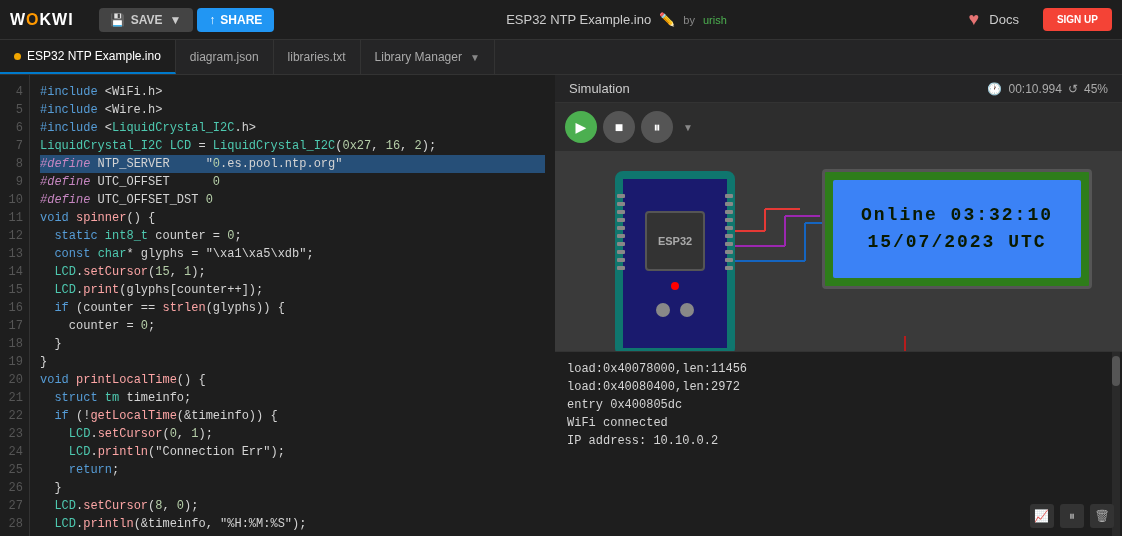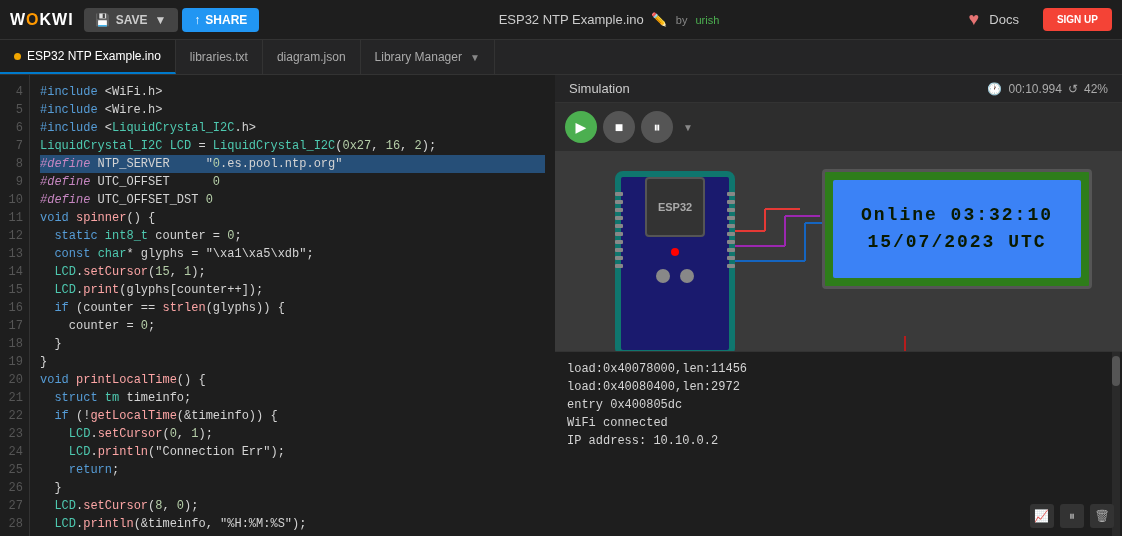--- a/index.html
+++ b/index.html
@@ -3,21 +3,21 @@
   <meta charset="utf-8">
   <style>
     * { box-sizing: border-box; margin: 0; padding: 0; }
     body { font-family: 'Segoe UI', Arial, sans-serif; background: #1a1a1a; color: #fff; width: 1122px; height: 536px; overflow: hidden; }
 
     
     #topbar {
       display: flex; align-items: center; background: #1e1e1e; height: 40px; padding: 0 10px;
       border-bottom: 1px solid #333;
     }
-    #logo { color: #fff; font-weight: 900; font-size: 16px; letter-spacing: 1px; margin-right: 10px; }
+    #logo { color: #fff; font-weight: 900; font-size: 16px; letter-spacing: 1px; margin-right: 25px; }
     #logo span { color: #f90; }
     .topbar-btn {
       display: flex; align-items: center; gap: 5px; padding: 5px 12px; border-radius: 4px;
       font-size: 12px; cursor: pointer; border: none; font-weight: bold;
     }
     #save-btn { background: #444; color: #ccc; margin-right: 4px; }
     #share-btn { background: #2196f3; color: #fff; margin-right: auto; }
     #file-title { color: #ccc; font-size: 13px; display: flex; align-items: center; gap: 8px; }
     #edit-icon { color: #888; cursor: pointer; }
     #heart-btn { background: none; border: none; color: #e57373; font-size: 18px; cursor: pointer; margin: 0 10px; }
@@ -80,22 +80,22 @@
     #pause-btn { background: #555; color: #fff; }
     #sim-canvas {
       flex: 1; position: relative; display: flex; align-items: center; justify-content: center;
       background: #3a3a3a; overflow: hidden;
     }
 
     
     .esp32-board {
       width: 120px; height: 185px; background: #1a1a6e; border-radius: 8px;
       position: absolute; left: 60px; top: 20px;
-      border: 6px solid #0f766e;
-      display: flex; flex-direction: column; align-items: center; justify-content: flex-start;
+      border: 8px solid #0f766e;
+      display: flex; flex-direction: column; align-items: center; justify-content: center;
     }
     .esp32-chip {
       width: 60px; height: 60px; background: #333; border: 2px solid #555; border-radius: 4px;
       display: flex; align-items: center; justify-content: center; color: #aaa; font-size: 11px; font-weight: bold;
     }
     .pin { width: 8px; height: 4px; background: #888; border-radius: 1px; }
     .esp32-led { width: 8px; height: 8px; border-radius: 50%; background: #f00; margin: 3px; }
     .esp32-bottom { display: flex; gap: 10px; margin-top: 10px; }
     .circle-btn { width: 14px; height: 14px; border-radius: 50%; background: #888; }
 
@@ -164,24 +164,24 @@
   <button id="docs-btn">Docs</button>
   <button id="signup-btn">SIGN UP</button>
 </div>
 
 <div id="tabbar">
   <div class="tab active">
     <span class="tab-dot"></span>
     <span>ESP32 NTP Example.ino</span>
   </div>
   <div class="tab">
+    <span>diagram.json</span>
+  </div>
+  <div class="tab">
     <span>libraries.txt</span>
-  </div>
-  <div class="tab">
-    <span>diagram.json</span>
   </div>
   <div class="tab">
     <span>Library Manager</span>
     <span class="tab-arrow">▼</span>
   </div>
 </div>
 
 <div id="main">
 
   <div id="editor">
@@ -249,21 +249,21 @@
     </div>
   </div>
 
   <div id="simulation">
     <div id="sim-header">
       <span>Simulation</span>
       <span style="margin-left:auto;font-size:12px;color:#aaa;display:flex;align-items:center;gap:6px;">
         <span>🕐</span>
         <span>00:10.994</span>
         <span>↺</span>
-        <span>42%</span>
+        <span>45%</span>
       </span>
     </div>
 
     <div id="sim-controls">
       <button class="ctrl-btn" id="run-btn">▶</button>
       <button class="ctrl-btn" id="stop-btn">■</button>
       <button class="ctrl-btn" id="pause-btn">⏸</button>
       <span style="font-size:10px;color:#888;margin-left:4px;">▼</span>
     </div>
 

